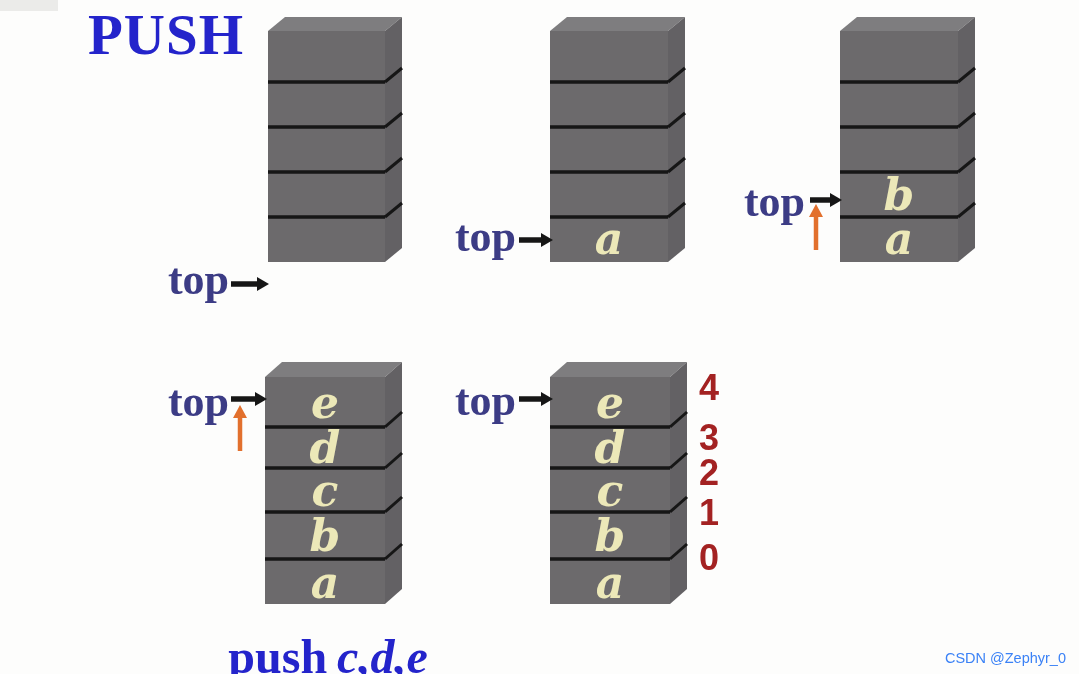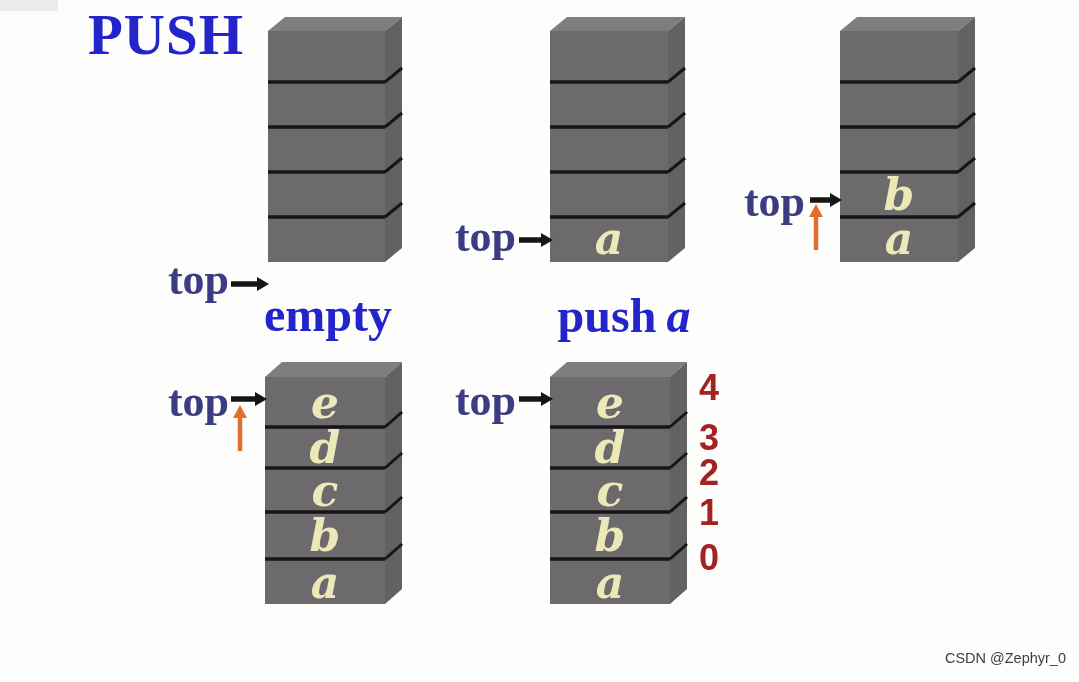--- a/index.html
+++ b/index.html
@@ -19,21 +19,21 @@
     color:#3c3c85; text-align:right; line-height:1; white-space:nowrap;
   }
   .caption {
     position:absolute; font-size:48px; font-weight:bold;
     color:#2424cb; text-align:center; line-height:1; white-space:nowrap;
   }
   .caption .arg { font-style:italic; margin-left:10px; }
   .watermark {
     position:absolute; left:860px; top:650px; width:206px;
     text-align:right; font-family:"Liberation Sans", sans-serif;
-    font-size:14.5px; color:#404040;
+    font-size:14.5px; color:#3b82f6;
   }
   svg.scene { position:absolute; left:0; top:0; }
   .face-front { fill:#6c6a6c; }
   .face-top   { fill:#7e7d7f; }
   .face-side  { fill:#636164; }
   .div-front  { stroke:#161616; stroke-width:3.5; }
   .div-side   { stroke:#161616; stroke-width:3; }
   .cell-letter {
     font-family:"DejaVu Serif", serif; font-style:italic; font-weight:bold;
     font-size:44px; fill:#ece8b8; text-anchor:middle;
@@ -176,22 +176,19 @@
       <text class="idx" x="709" y="570">0</text>
     </g>
   </svg>
 
   <div class="top-label" style="left:139px; top:258px; width:90px;">top</div>
   <div class="top-label" style="left:427px; top:215px; width:89px;">top</div>
   <div class="top-label" style="left:719px; top:180px; width:86px;">top</div>
   <div class="top-label" style="left:139px; top:380px; width:90px;">top</div>
   <div class="top-label" style="left:427px; top:379px; width:89px;">top</div>
 
-  <div class="caption" style="left:233px; top:291px; width:200px;">
-    <span>empty</span><span class="arg"></span>
-  </div>
-  <div class="caption" style="left:524px; top:292px; width:200px;">
-    <span>push</span><span class="arg">a</span>
+  <div class="caption" style="left:203px; top:633px; width:250px;">
+    <span>push</span><span class="arg">c,d,e</span>
   </div>
 
   <div class="watermark">CSDN @Zephyr_0</div>
 
 </div>
 
 </body></html>

